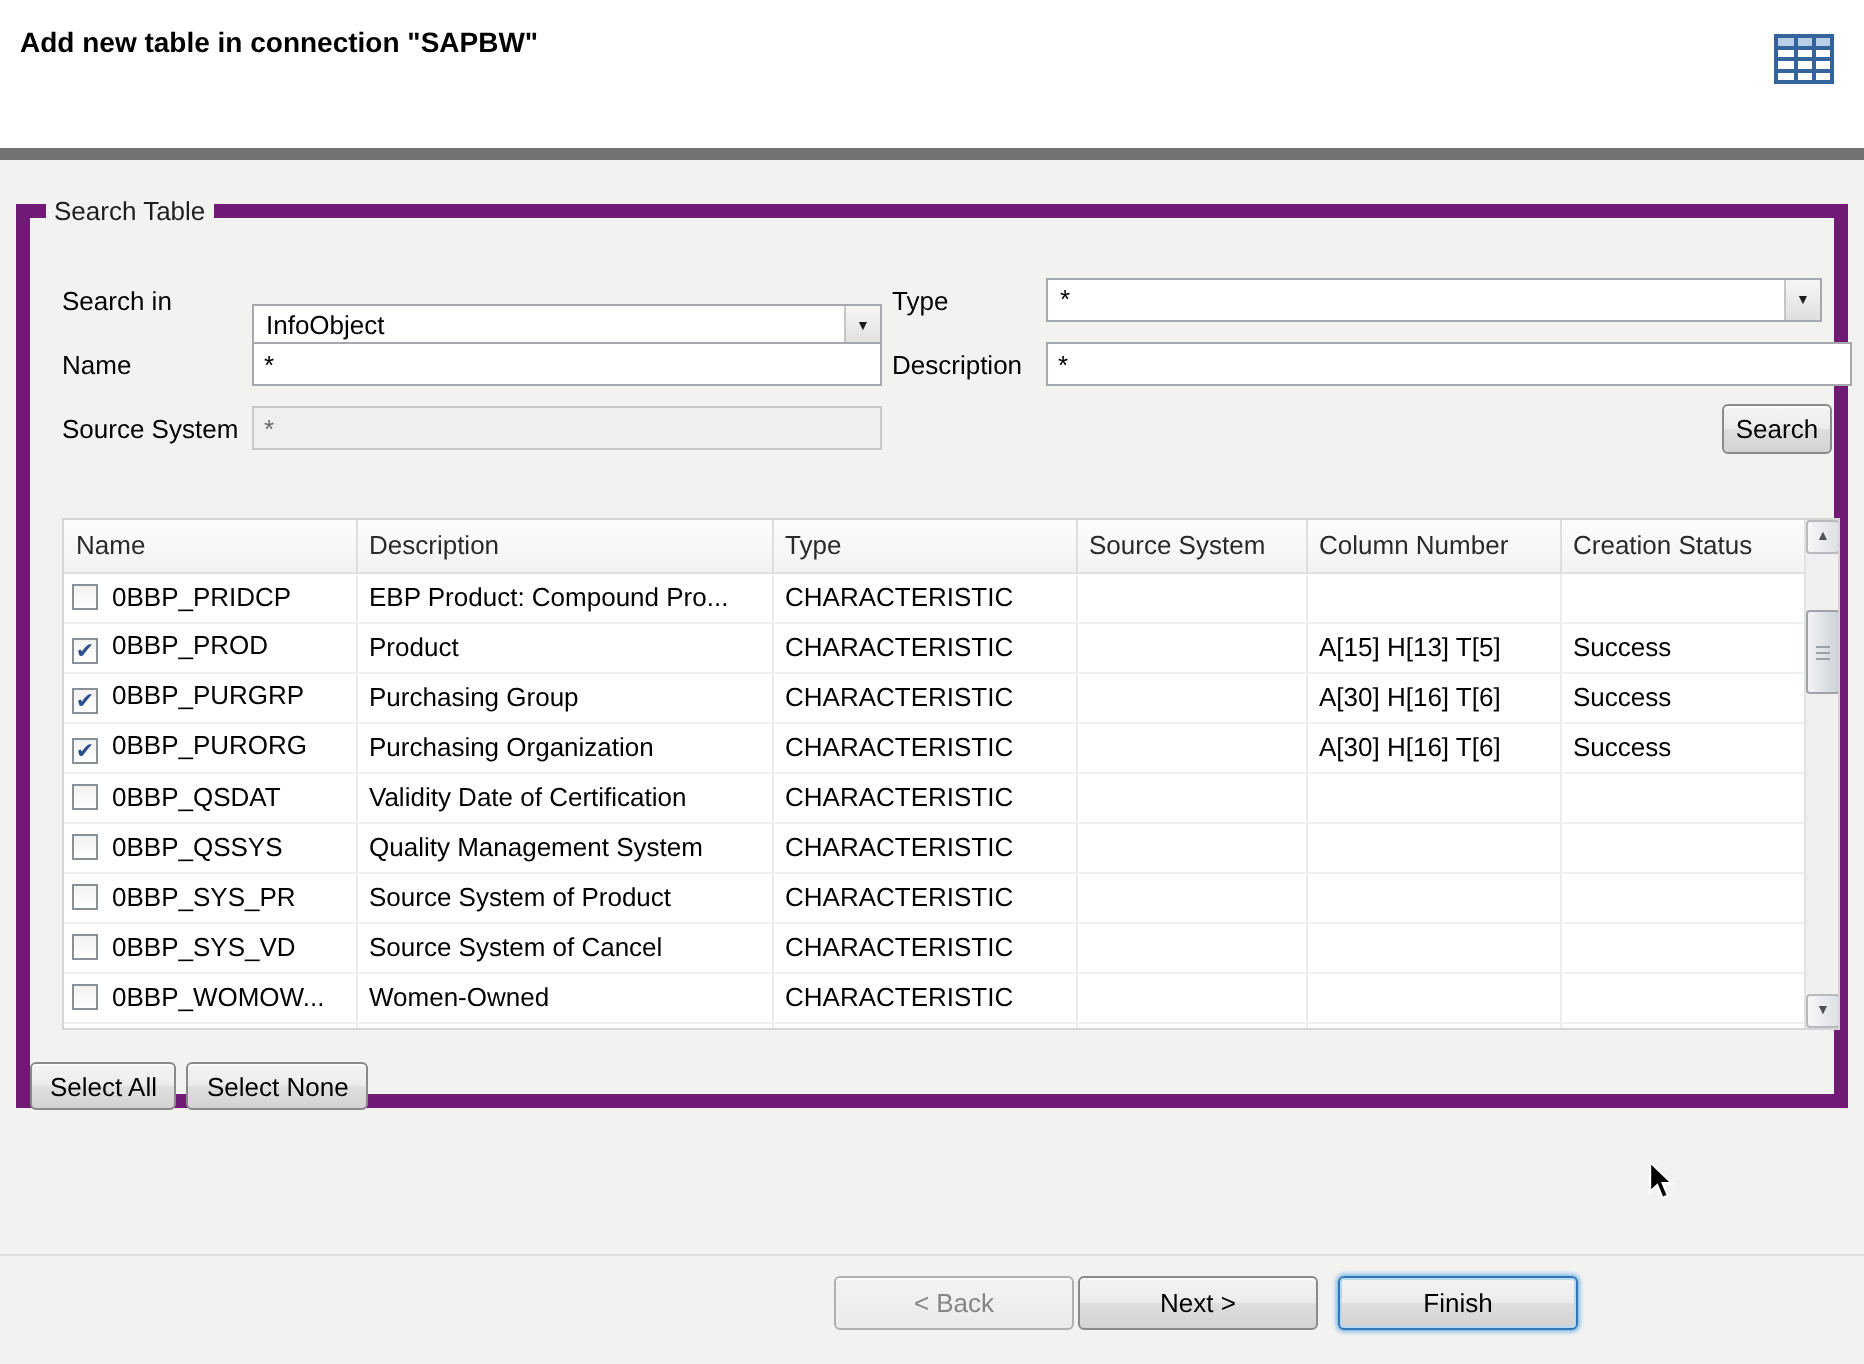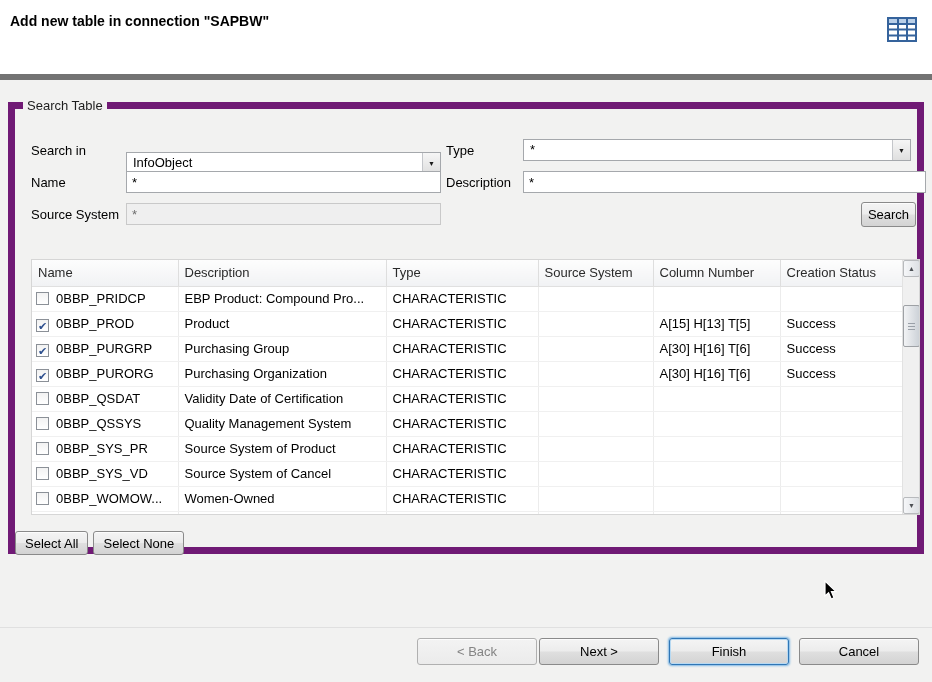--- a/index.html
+++ b/index.html
@@ -230,21 +230,20 @@
     <div class="selrow">
       <button class="btn btn-sel">Select All</button>
       <button class="btn btn-sel">Select None</button>
     </div>
   </fieldset>
 
   <div class="footer-sep"></div>
   <button class="btn fbtn btn-back">&lt; Back</button>
   <button class="btn fbtn btn-next">Next &gt;</button>
   <button class="btn fbtn btn-finish">Finish</button>
-  <button class="btn fbtn btn-cancel">Cancel</button>
 
   <div class="cursor">
     <svg width="14" height="21" viewBox="0 0 14 21">
       <polygon points="1,1 1,16 4.6,12.7 7.2,19 10,17.8 7.4,11.6 12,11.6" fill="#000" stroke="#fff" stroke-width="1.2"></polygon>
     </svg>
   </div>
 
 </div>
 
 </body></html>

